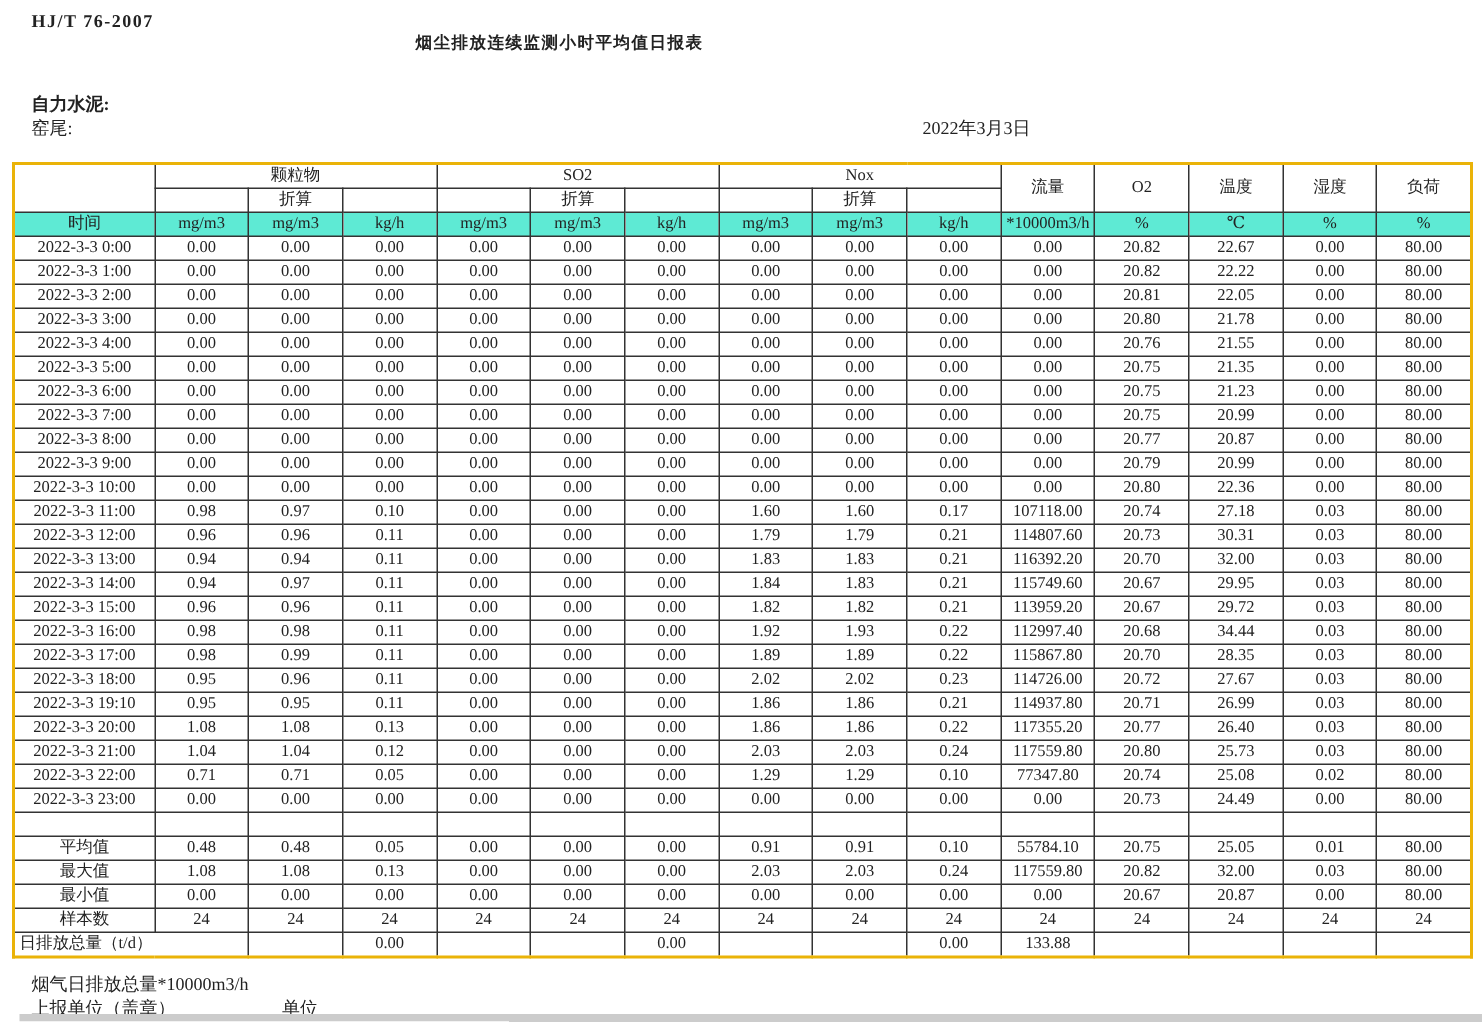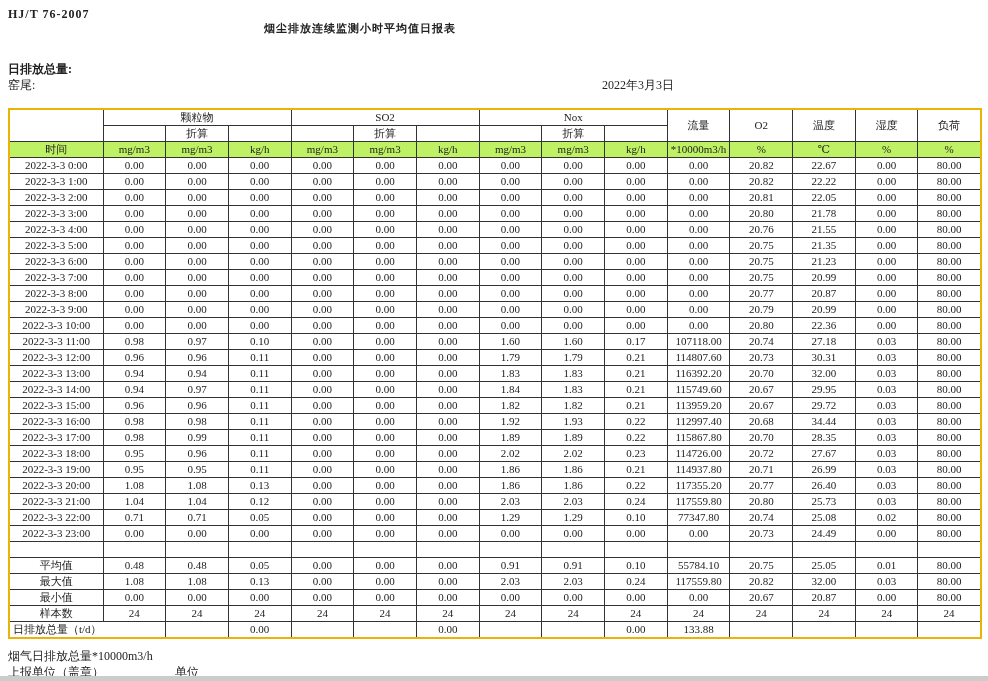--- a/index.html
+++ b/index.html
@@ -1,51 +1,51 @@
 <!DOCTYPE html>
 <html><head>
 <meta charset="utf-8">
 <style>
   html,body{margin:0;padding:0;background:#ffffff;}
   body{
     width:988px;height:681px;position:relative;overflow:hidden;
     font-family:"Liberation Serif","DejaVu Serif",serif;
     color:#222;
   }
-  .abs{position:absolute;white-space:nowrap;}
+  .abs{position:absolute;white-space:nowrap;margin-left:13px;}
   #doc-code{left:8px;top:7px;font-size:12px;font-weight:bold;letter-spacing:1px;}
   #title{left:0;top:21px;width:720px;text-align:center;font-size:11px;font-weight:bold;letter-spacing:1px;}
   #company{left:8px;top:61px;font-size:12px;font-weight:bold;}
   #location{left:8px;top:77px;font-size:12px;font-weight:normal;}
   #report-date{left:602px;top:77px;font-size:12px;}
   table#report{
     position:absolute;left:8px;top:108px;
     border-collapse:collapse;table-layout:fixed;width:972px;
     font-size:11px;
   }
   #report td{
     border:1px solid #333;
     height:15px;line-height:15px;
     text-align:center;vertical-align:middle;
     padding:0 1px;overflow:hidden;white-space:nowrap;
   }
   #report{border:2px solid #eab308;}
-  #report td.unit{background:#bef264;}
+  #report td.unit{background:#5eead4;}
   #report td.label-left{text-align:left;padding-left:3px;}
   #bottom-strip{left:0;top:676px;width:988px;height:5px;background:#cccccc;}
   #footer-line1{left:8px;top:648px;font-size:12px;}
   #footer-line2{left:8px;top:664px;font-size:12px;}
   #footer-line3{left:175px;top:664px;font-size:12px;}
 </style>
 </head>
 <body>
 
 <div class="abs" id="doc-code">HJ/T  76-2007</div>
 <div class="abs" id="title">烟尘排放连续监测小时平均值日报表</div>
-<div class="abs" id="company">日排放总量:</div>
+<div class="abs" id="company">自力水泥:</div>
 <div class="abs" id="location">窑尾:</div>
 <div class="abs" id="report-date">2022年3月3日</div>
 
 <table id="report">
   <colgroup>
     <col style="width:94px">
     <col style="width:62.7px">
       <col style="width:62.7px">
       <col style="width:62.7px">
     <col style="width:62.7px">
@@ -419,21 +419,21 @@
         <td>2.02</td>
         <td>2.02</td>
         <td>0.23</td>
         <td>114726.00</td>
         <td>20.72</td>
         <td>27.67</td>
         <td>0.03</td>
         <td>80.00</td>
       </tr>
       <tr>
-        <td>2022-3-3 19:00</td>
+        <td>2022-3-3 19:10</td>
         <td>0.95</td>
         <td>0.95</td>
         <td>0.11</td>
         <td>0.00</td>
         <td>0.00</td>
         <td>0.00</td>
         <td>1.86</td>
         <td>1.86</td>
         <td>0.21</td>
         <td>114937.80</td>

